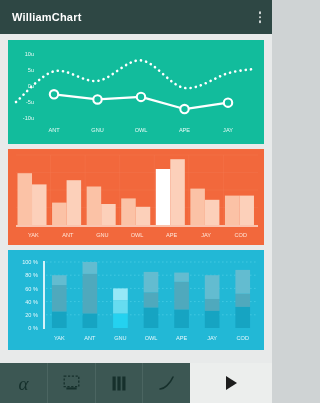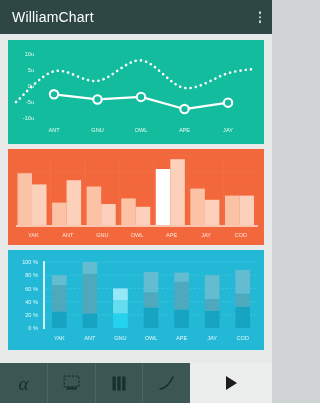--- a/index.html
+++ b/index.html
@@ -10,21 +10,21 @@
     overflow:hidden;
   }
   .phone { position:relative; width:272px; height:403px; background:#e8eaea; overflow:hidden; }
 
   
   .appbar {
     height:34px; background:#2e4744; width:100%;
     display:flex; align-items:center; padding:0 12px;
     position:relative;
   }
-  .app-title { color:#ffffff; font-size:14px; font-weight:normal; letter-spacing:.2px; }
+  .app-title { color:#ffffff; font-size:11px; font-weight:bold; letter-spacing:.2px; }
   .overflow { position:absolute; right:11px; top:50%; transform:translateY(-50%);
     display:flex; flex-direction:column; gap:2px; align-items:center; cursor:pointer; }
   .overflow i { display:block; width:2.5px; height:2.5px; border-radius:50%; background:#d6dcdb; }
 
   
   .content { padding:6px 8px 0 8px; display:flex; flex-direction:column; gap:5px; }
 
   .card { position:relative; width:256px; overflow:hidden; }
   .card svg { display:block; width:100%; height:100%; }
 

